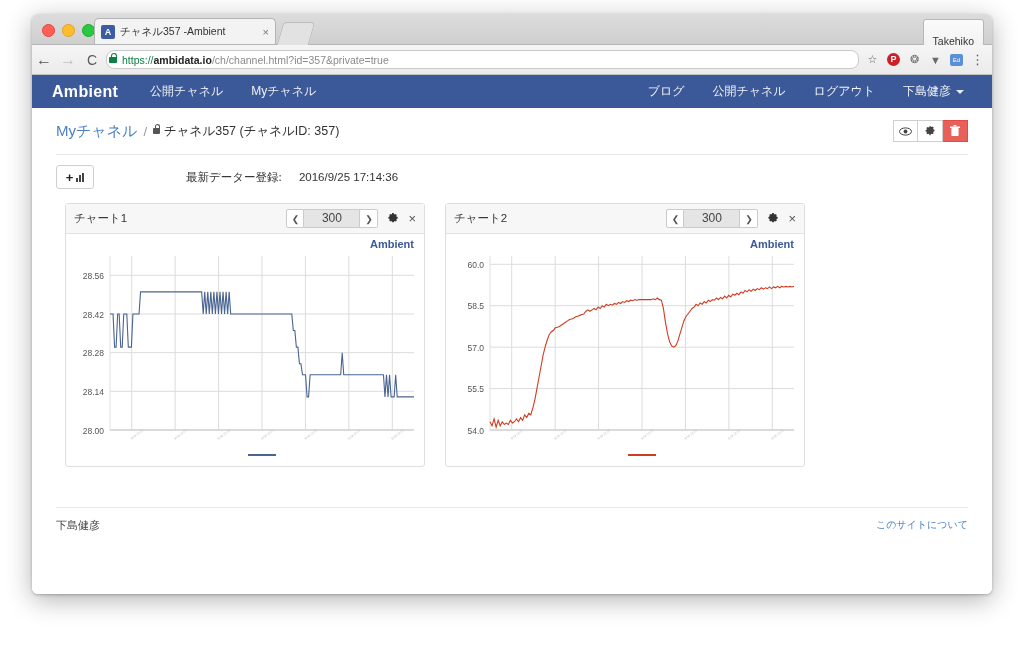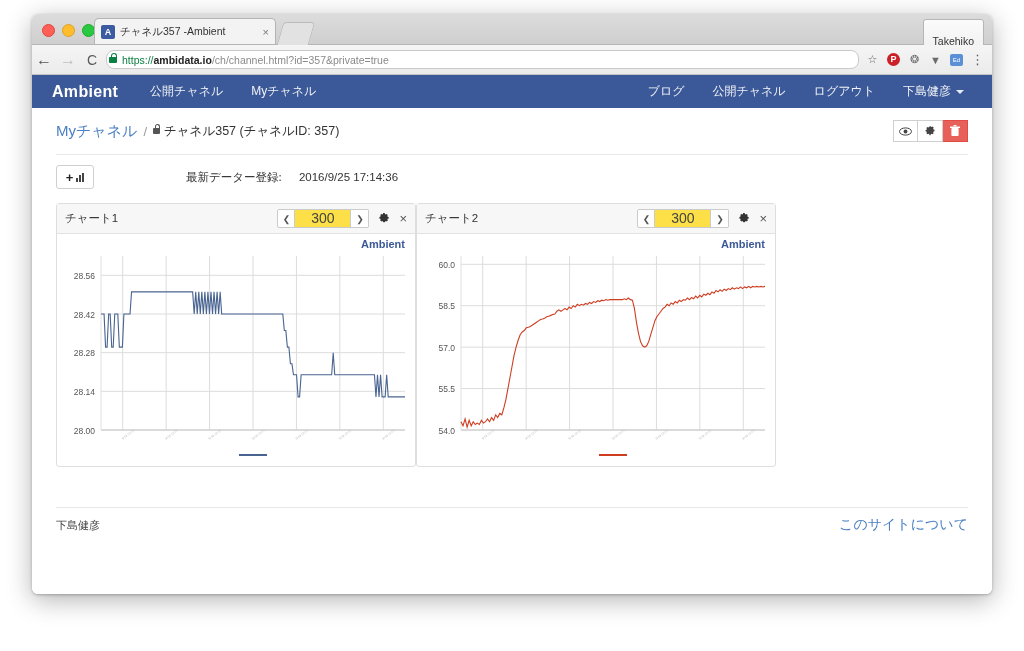--- a/index.html
+++ b/index.html
@@ -167,21 +167,21 @@
     gap: 3px; cursor: pointer; box-sizing: border-box;
   }
   .plus { font-size: 13px; color: #222; font-weight: bold; line-height: 1; }
   .bars { display: inline-flex; align-items: flex-end; gap: 1px; height: 9px; }
   .bars i { display: block; width: 2px; background: #444; }
   .latest {
     margin-left: 92px; font-size: 11.5px; color: #333; white-space: nowrap;
   }
   .latest .lbl { margin-right: 14px; font-family: Liberation Serif, serif; }
 
-  .charts { display: flex; margin: 4px 6px 0 6px; }
+  .charts { display: flex; gap: 20px; margin: 4px 6px 0 15px; }
   .panel {
     width: 360px; background: #fff; border: 1px solid #dedede;
     border-radius: 3px; box-sizing: border-box;
   }
   .panel-head {
     height: 30px; background: #f7f7f7; border-bottom: 1px solid #e2e2e2;
     display: flex; align-items: center; padding: 0 8px; box-sizing: border-box;
   }
   .panel-title { font-size: 11.5px; color: #333; }
   .panel-ctrls { margin-left: auto; display: flex; align-items: center; gap: 0; }
@@ -189,22 +189,22 @@
     display: flex; align-items: stretch; height: 19px;
   }
   .step-btn {
     width: 18px; background: #fff; border: 1px solid #cbcbcb;
     display: flex; align-items: center; justify-content: center;
     font-size: 9px; color: #555; cursor: pointer; box-sizing: border-box;
   }
   .step-btn.left { border-radius: 2px 0 0 2px; }
   .step-btn.right { border-radius: 0 2px 2px 0; border-left: none; }
   .step-val {
-    width: 56px; background: #fde047; border: 1px solid #cbcbcb; border-left: none;
-    font-size: 14px; color: #444; text-align: center; line-height: 17px;
+    width: 56px; background: #e5e5e5; border: 1px solid #cbcbcb; border-left: none;
+    font-size: 12px; color: #444; text-align: center; line-height: 17px;
     box-sizing: border-box;
   }
   .gear-btn {
     margin-left: 9px; font-size: 12px; color: #333; cursor: pointer; line-height: 1;
   }
   .x-btn { margin-left: 9px; font-size: 13px; color: #555; cursor: pointer; line-height: 1; }
   .panel-body { position: relative; height: 232px; }
   .wm {
     position: absolute; right: 10px; top: 4px;
     font-size: 11px; color: #3b5998; font-weight: bold;
@@ -443,19 +443,19 @@
                   <path d="M44.00,187.71 L46.04,191.86 L48.08,184.95 L50.12,193.24 L52.16,186.33 L54.20,191.86 L56.24,187.71 L58.28,190.48 L60.32,189.10 L62.36,190.48 L64.40,186.33 L66.44,189.10 L68.48,187.71 L70.52,184.95 L72.56,187.71 L74.60,183.57 L76.64,186.33 L78.68,180.81 L80.72,183.57 L82.77,179.43 L84.81,180.81 L86.85,173.90 L88.89,165.62 L90.93,154.57 L92.97,143.52 L95.01,132.48 L97.05,121.43 L99.09,113.14 L101.13,106.24 L103.17,100.71 L105.21,97.95 L107.25,96.57 L109.29,93.81 L111.33,93.26 L113.37,92.43 L115.41,91.05 L117.45,89.67 L119.49,88.29 L121.53,86.90 L123.57,85.52 L125.61,84.97 L127.65,84.14 L129.69,82.76 L131.73,82.21 L133.77,81.38 L135.81,80.55 L137.85,80.00 L139.89,77.24 L141.93,75.86 L143.97,77.24 L146.01,75.86 L148.05,74.48 L150.09,75.86 L152.13,73.10 L154.17,74.48 L156.21,71.71 L158.26,73.10 L160.30,70.33 L162.34,71.71 L164.38,70.33 L166.42,71.16 L168.46,69.50 L170.50,70.33 L172.54,68.40 L174.58,69.50 L176.62,67.57 L178.66,68.40 L180.70,66.74 L182.74,67.57 L184.78,66.19 L186.82,66.74 L188.86,65.64 L190.90,66.19 L192.94,65.64 L194.98,65.64 L197.02,65.64 L199.06,65.64 L201.10,65.64 L203.14,65.64 L205.18,65.64 L207.22,64.81 L209.26,65.64 L211.30,63.98 L213.34,65.64 L215.38,66.19 L217.42,74.48 L219.46,88.29 L221.50,99.33 L223.54,107.62 L225.58,111.76 L227.62,113.14 L229.66,111.76 L231.70,107.62 L233.74,100.71 L235.79,93.81 L237.83,86.90 L239.87,82.76 L241.91,80.00 L243.95,77.24 L245.99,74.48 L248.03,73.10 L250.07,70.33 L252.11,71.71 L254.15,68.95 L256.19,70.33 L258.23,67.57 L260.27,68.95 L262.31,66.19 L264.35,67.57 L266.39,65.64 L268.43,66.19 L270.47,63.98 L272.51,65.64 L274.55,63.43 L276.59,64.81 L278.63,62.05 L280.67,63.98 L282.71,61.22 L284.75,62.88 L286.79,60.11 L288.83,61.22 L290.87,59.29 L292.91,60.67 L294.95,57.90 L296.99,59.29 L299.03,56.52 L301.07,57.90 L303.11,55.70 L305.15,57.35 L307.19,55.14 L309.23,56.52 L311.28,54.59 L313.32,55.70 L315.36,53.76 L317.40,55.14 L319.44,53.76 L321.48,54.59 L323.52,52.93 L325.56,54.59 L327.60,52.93 L329.64,53.76 L331.68,52.38 L333.72,53.76 L335.76,52.38 L337.80,52.93 L339.84,52.38 L341.88,52.93 L343.92,52.38 L345.96,52.93 L348.00,52.38" fill="none" stroke="#cf3d21" stroke-width="1.1" stroke-linejoin="miter"></path>
                   <line x1="182" y1="221" x2="210" y2="221" stroke="#cf3d21" stroke-width="2"></line>
                 </svg>
             </div>
           </div>
 
         </div>
 
         <div style="margin:40px 6px 0 6px;border-top:1px solid #e8e8e8;height:34px;display:flex;align-items:center">
           <span style="font-size:11px;color:#444">下島健彦</span>
-          <span style="margin-left:auto;font-size:14px;color:#4b7fc4;cursor:pointer">このサイトについて</span>
+          <span style="margin-left:auto;font-size:10px;color:#4b7fc4;cursor:pointer">このサイトについて</span>
         </div>
 
       </div>
     </div>
   </div>
 </div>
 
 </body></html>

